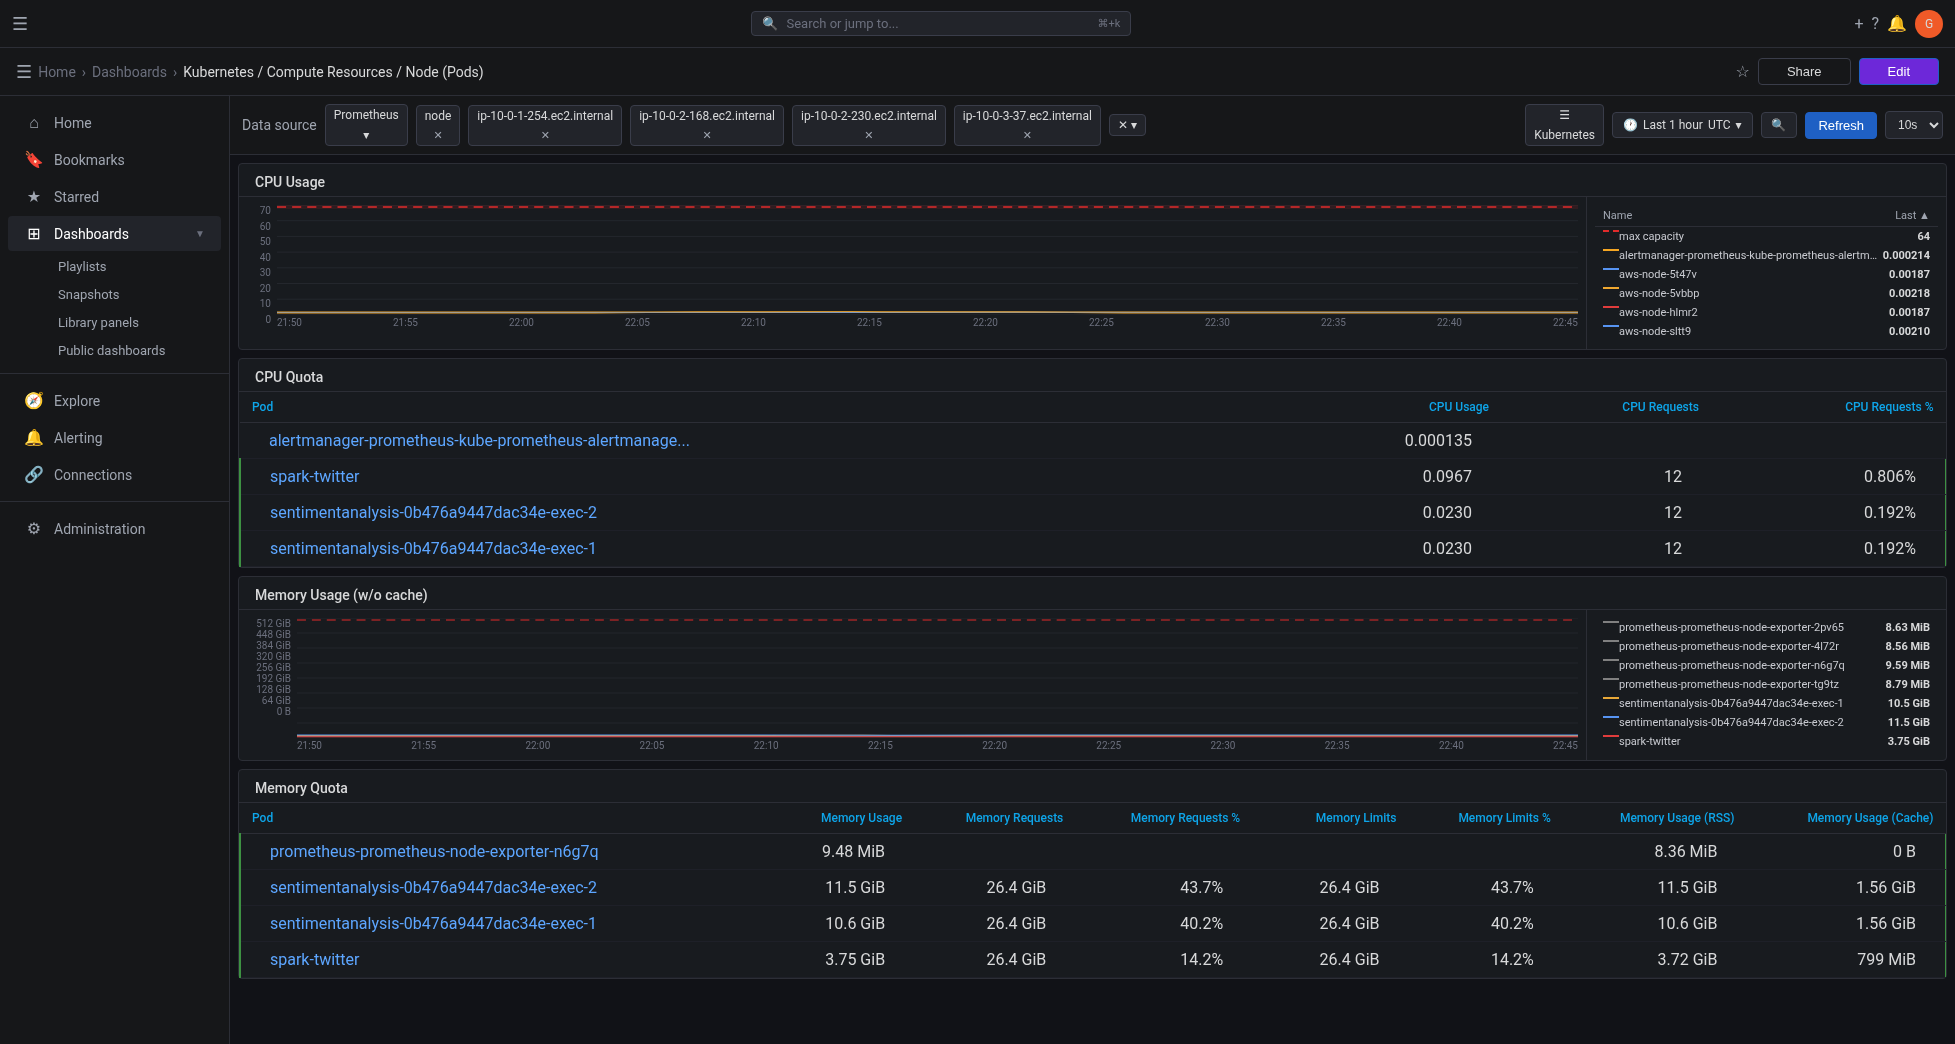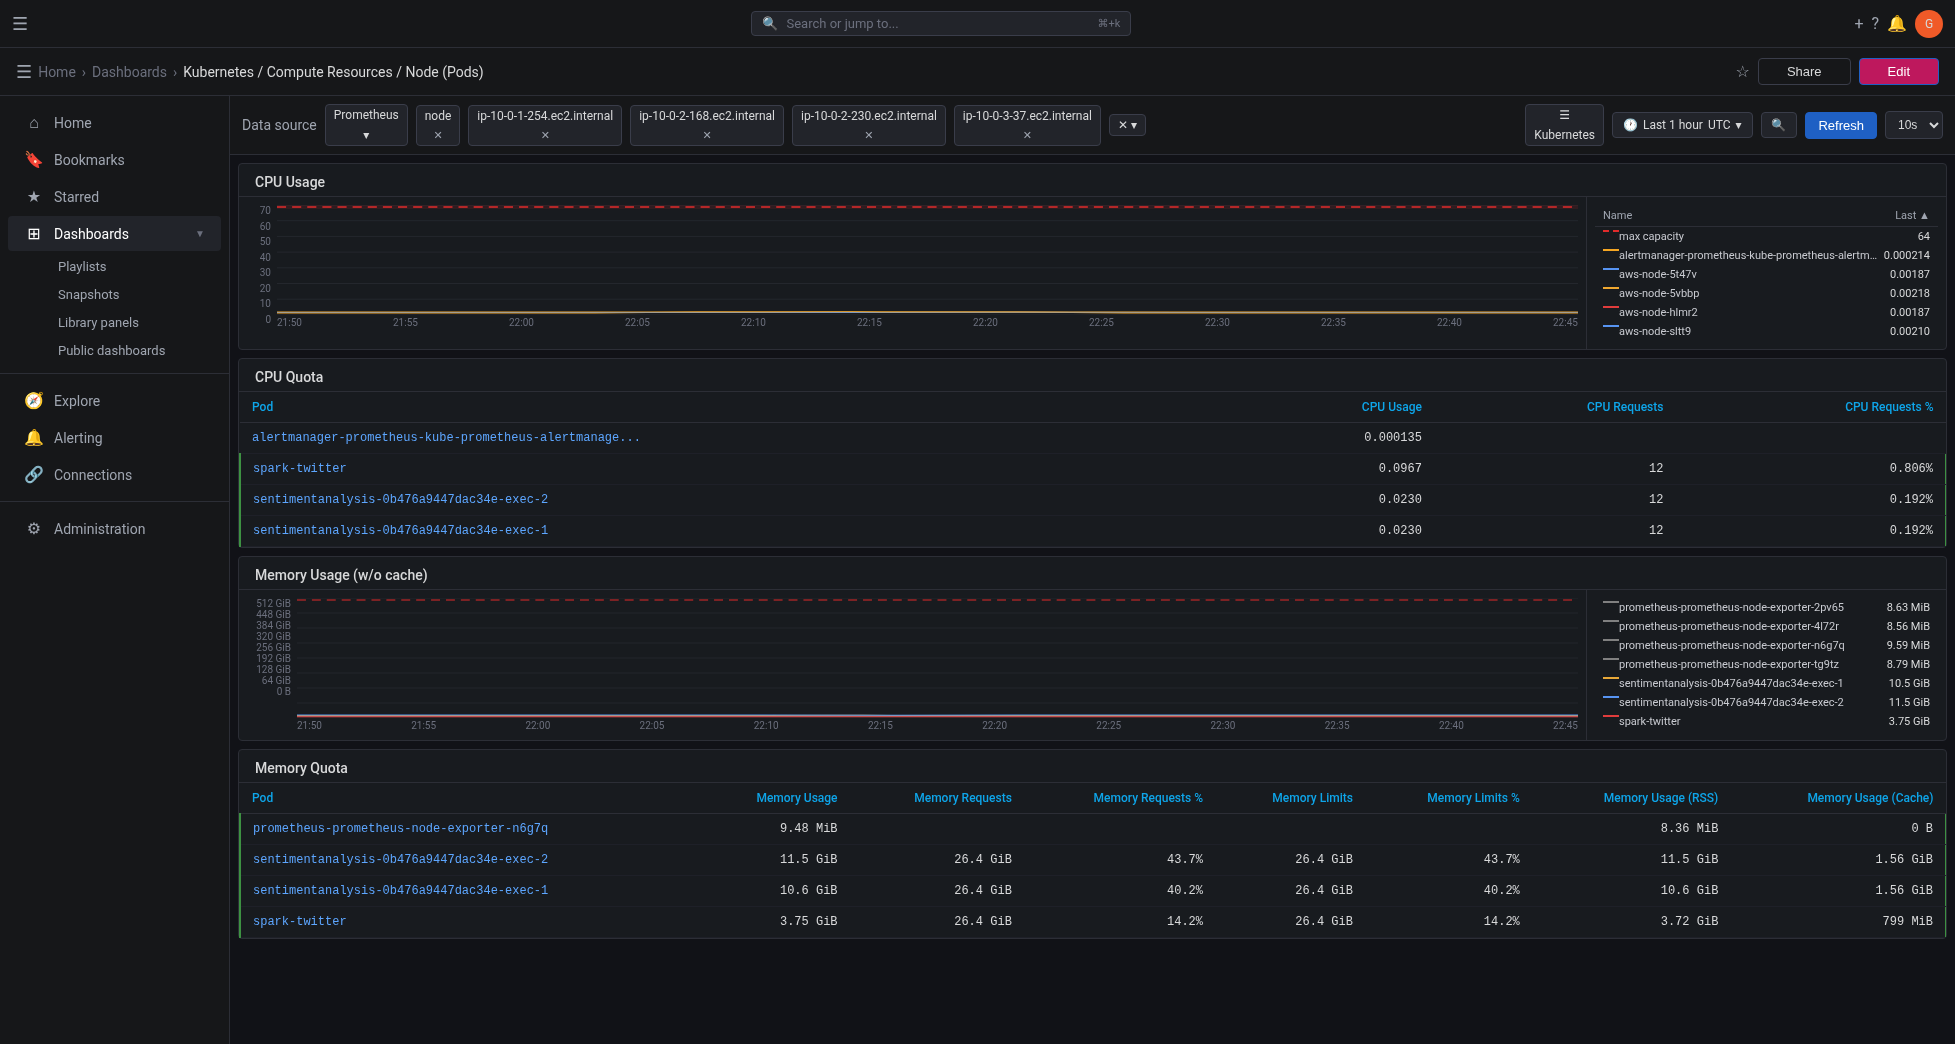--- a/index.html
+++ b/index.html
@@ -34,21 +34,21 @@
       align-items: center;
       padding: 4px 10px;
       gap: 8px;
       width: 380px;
       color: #9fa5b0;
       font-size: 13px;
     }
     .topbar-icon { color: #9fa5b0; font-size: 16px; cursor: pointer; }
     .btn { border-radius: 4px; padding: 5px 28px; font-size: 13px; cursor: pointer; border: 1px solid; }
     .btn-outline { background: transparent; border-color: #3a3d4a; color: #d8d9da; }
-    .btn-primary { background: #be185d; border-color: #1f60c4; color: #fff; }
+    .btn-primary { background: #6d28d9; border-color: #1f60c4; color: #fff; }
     
     .breadcrumb-bar {
       height: 48px;
       background: #161719;
       border-bottom: 1px solid #2c2e36;
       display: flex;
       align-items: center;
       padding: 0 16px;
       gap: 6px;
       font-size: 14px;
@@ -158,26 +158,26 @@
     .panel-title { padding: 10px 16px 6px; font-size: 14px; font-weight: 500; color: #d8d9da; border-bottom: 1px solid #2c2e36; }
     
     .chart-container { display: flex; }
     .chart-area { flex: 1; padding: 8px; position: relative; }
     .chart-legend { width: 360px; padding: 8px; border-left: 1px solid #2c2e36; }
     .legend-header { display: flex; justify-content: space-between; padding: 4px 8px; font-size: 11px; color: #9fa5b0; border-bottom: 1px solid #2c2e36; }
     .legend-item { display: flex; align-items: flex-start; padding: 3px 8px; font-size: 11px; gap: 0; }
     .legend-color { width: 16px; height: 2px; flex-shrink: 0; }
     .legend-color.dashed { border-top: 2px dashed; background: transparent !important; }
     .legend-name { flex: 1; color: #c8cad0; overflow: hidden; text-overflow: ellipsis; white-space: nowrap; }
-    .legend-value { color: #d8d9da; min-width: 50px; text-align: right; font-size: 11px; }
+    .legend-value { color: #d8d9da; min-width: 50px; text-align: right; font-size: 11px; font-weight: bold; }
     
     .data-table { width: 100%; border-collapse: collapse; }
     .data-table th { text-align: left; padding: 8px 12px; font-size: 12px; color: #0ea5e9; font-weight: 500; border-bottom: 1px solid #2c2e36; }
     .data-table th.right { text-align: right; }
-    .data-table td { padding: 8px 12px; font-size: 12px; color: #d8d9da; border-bottom: 1px solid #1e2028; font-family: Liberation Mono, monospace; }
+    .data-table td { padding: 8px 29px; font-size: 16px; color: #d8d9da; border-bottom: 1px solid #1e2028; }
     .data-table td.right { text-align: right; }
     .data-table td a, .data-table td .link { color: #5da6ff; cursor: pointer; }
   </style>
 </head>
 <body>
 
 <div class="topbar">
   <div class="topbar-left">
     <span class="menu-icon">☰</span>
   </div>

